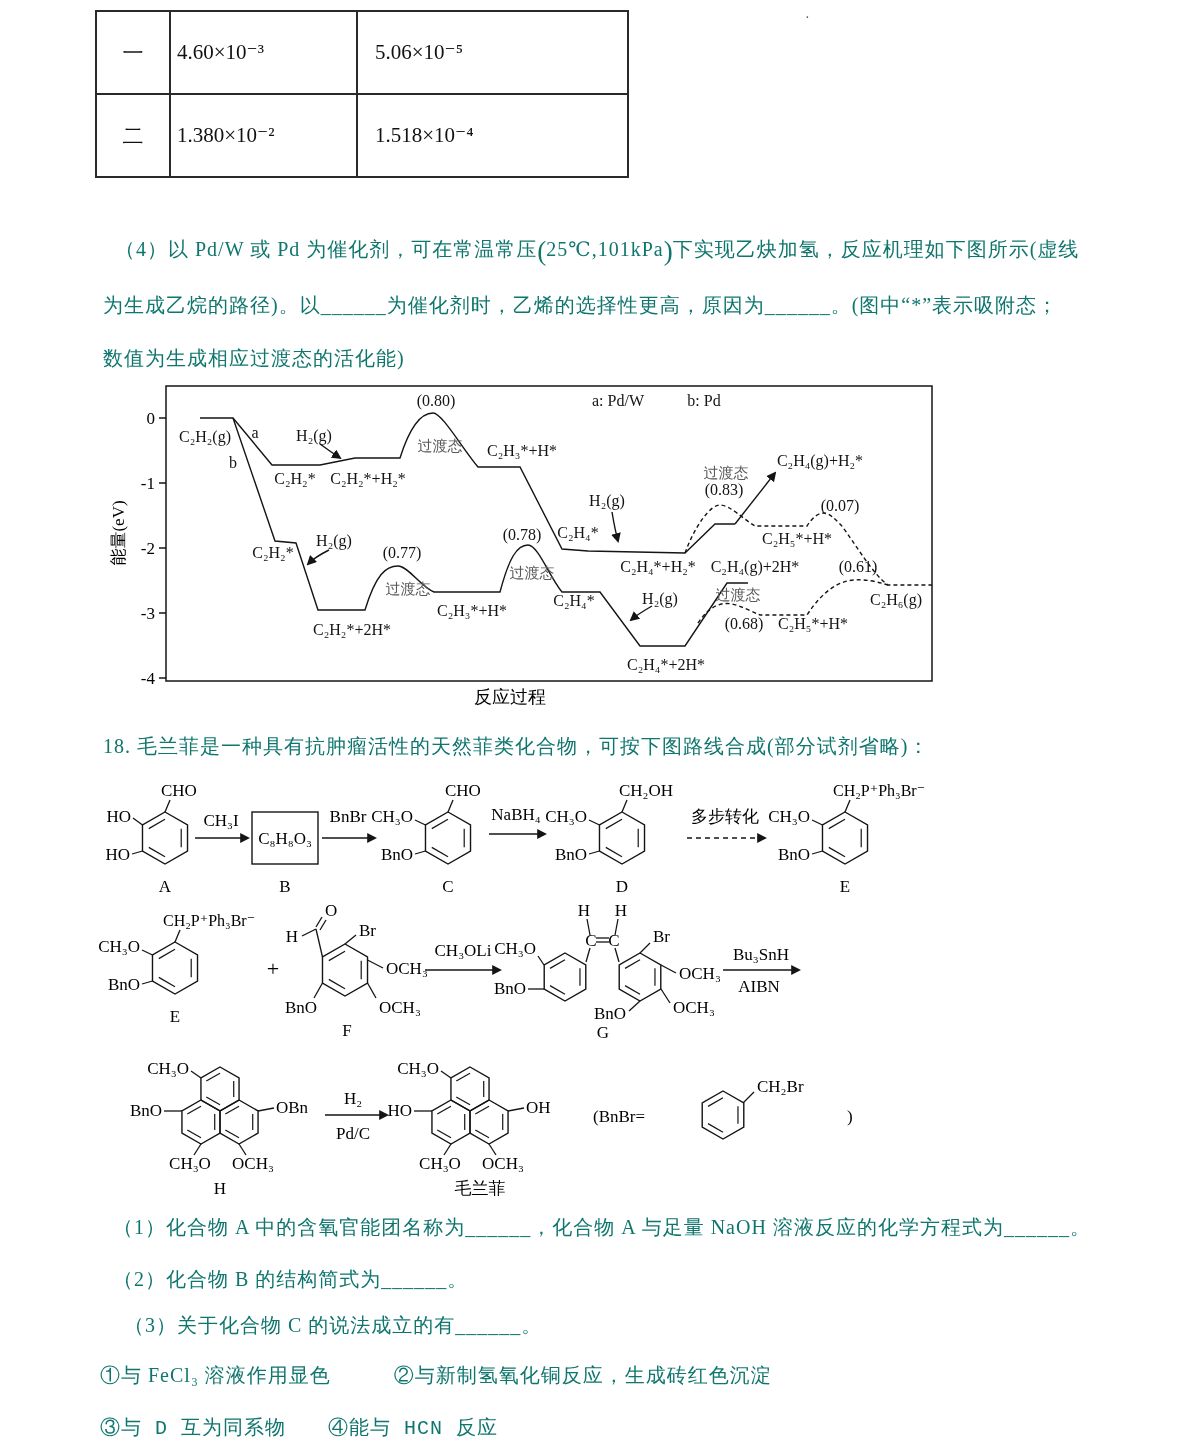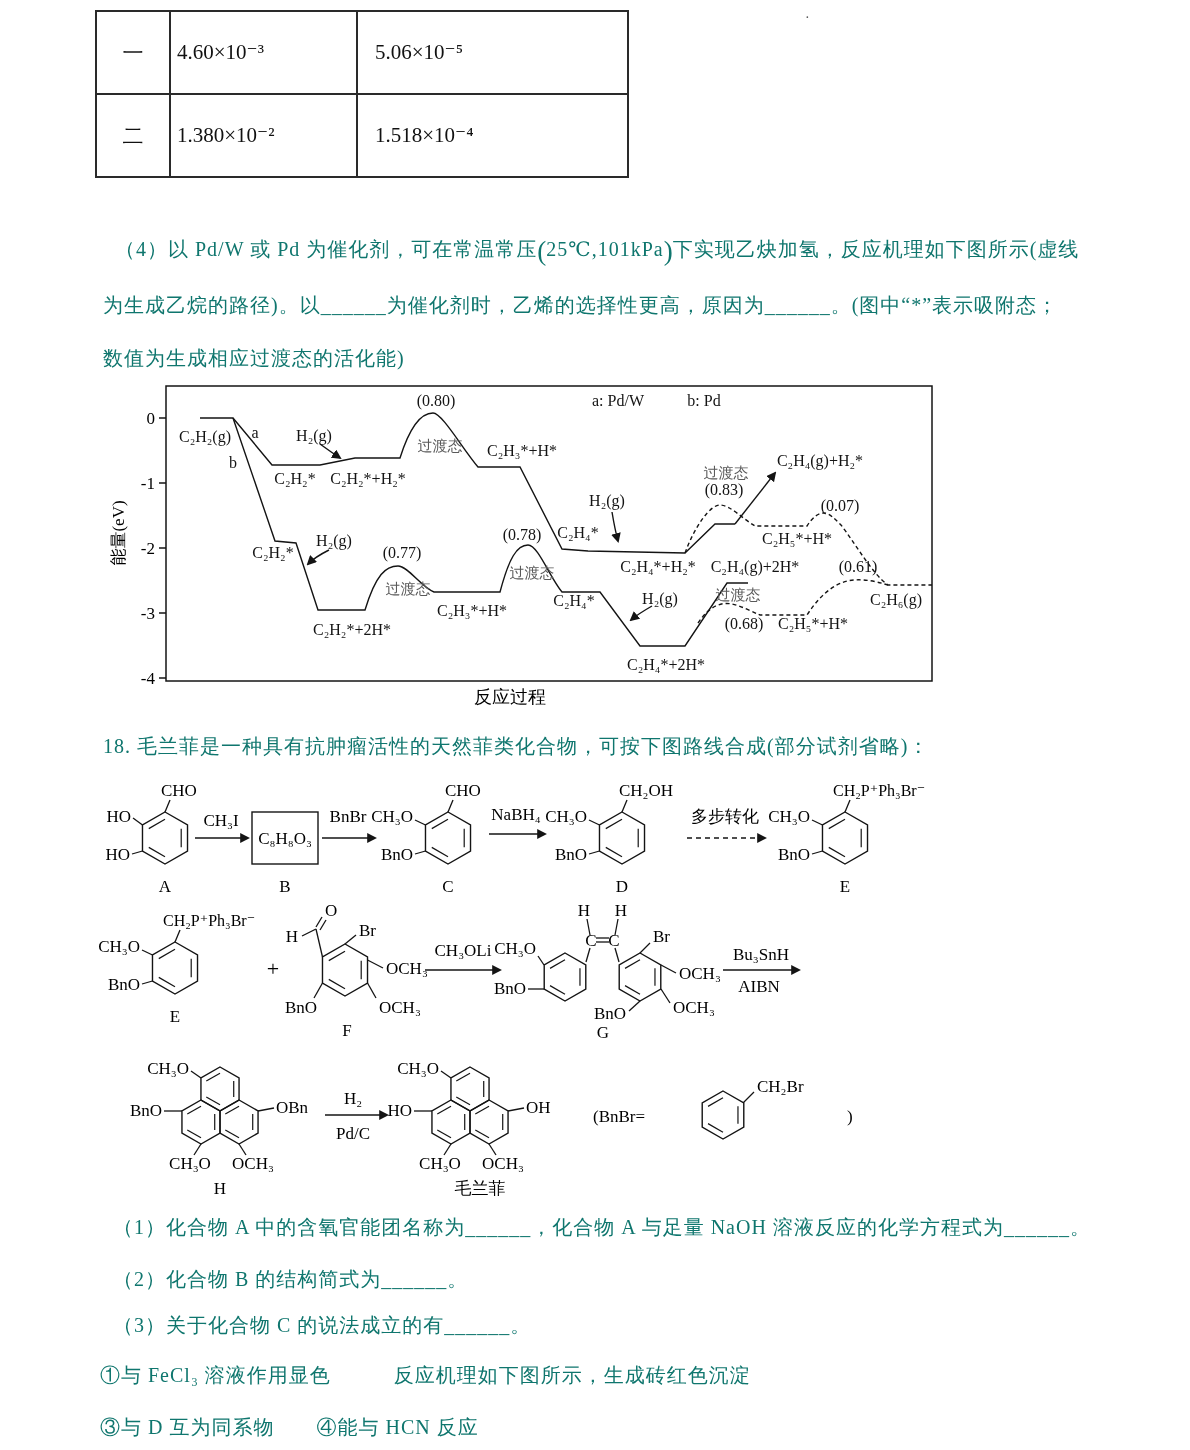--- a/index.html
+++ b/index.html
@@ -292,15 +292,15 @@
     <text x="345" y="399" text-anchor="middle" font-size="17">CH₃O</text>
     <text x="408" y="399" text-anchor="middle" font-size="17">OCH₃</text>
     <text x="385" y="424" text-anchor="middle" font-size="17">毛兰菲</text>
     <text x="498" y="352" text-anchor="start" font-size="17">(BnBr=</text>
     <text x="662" y="322" text-anchor="start" font-size="17">CH₂Br</text>
     <text x="752" y="352" text-anchor="start" font-size="17">)</text>
   </svg>
 
 <div class="abs bodytext" style="left:113px;top:1214px;">（1）化合物 A 中的含氧官能团名称为______，化合物 A 与足量 NaOH 溶液反应的化学方程式为______。</div>
 <div class="abs bodytext" style="left:113px;top:1266px;">（2）化合物 B 的结构简式为______。</div>
-<div class="abs bodytext" style="left:113px;top:1312px;">（3）关于化合物 C 的说法成立的有______。</div>
-<div class="abs bodytext" style="left:100px;top:1362px;">①与 FeCl₃ 溶液作用显色　　　反应机理如下图所示，生成砖红色沉淀</div>
-<div class="abs bodytext" style="left:100px;top:1414px;">③与 D 互为同系物　　④能与 HCN 反应</div>
+<div class="abs bodytext" style="left:124px;top:1312px;">（3）关于化合物 C 的说法成立的有______。</div>
+<div class="abs bodytext" style="left:100px;top:1362px;">①与 FeCl₃ 溶液作用显色　　　②与新制氢氧化铜反应，生成砖红色沉淀</div>
+<div class="abs bodytext" style="left:100px;top:1414px;font-family:Liberation Mono, monospace;">③与 D 互为同系物　　④能与 HCN 反应</div>
 
 </body></html>

